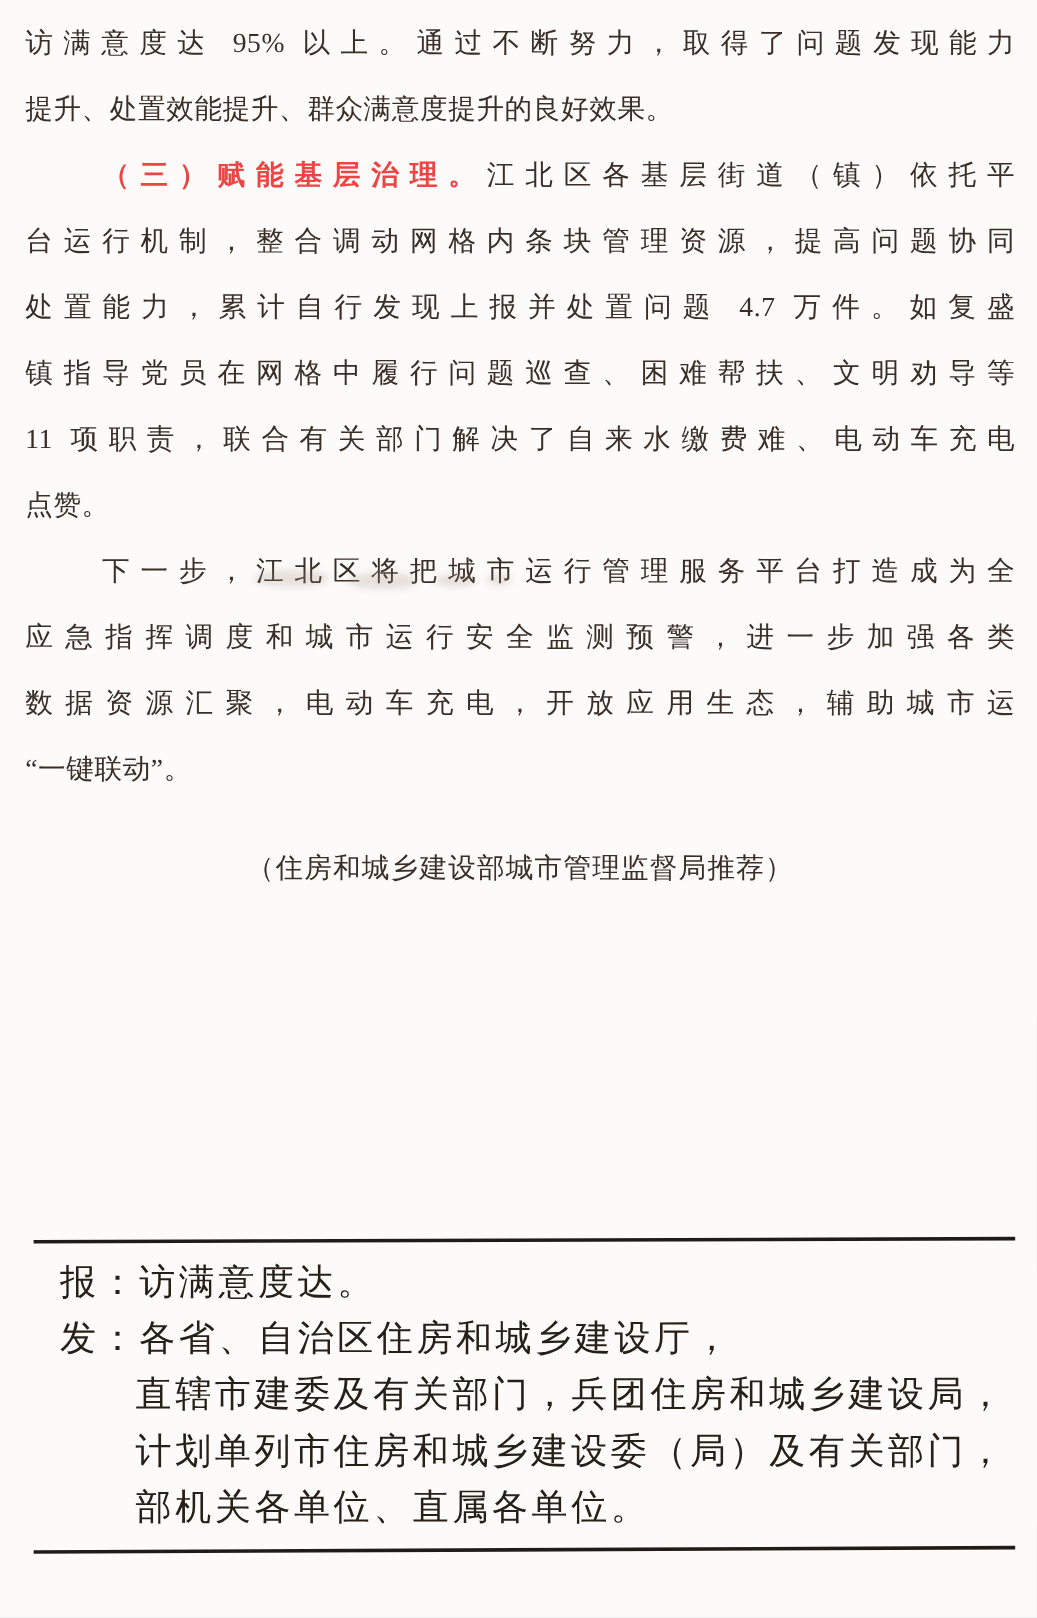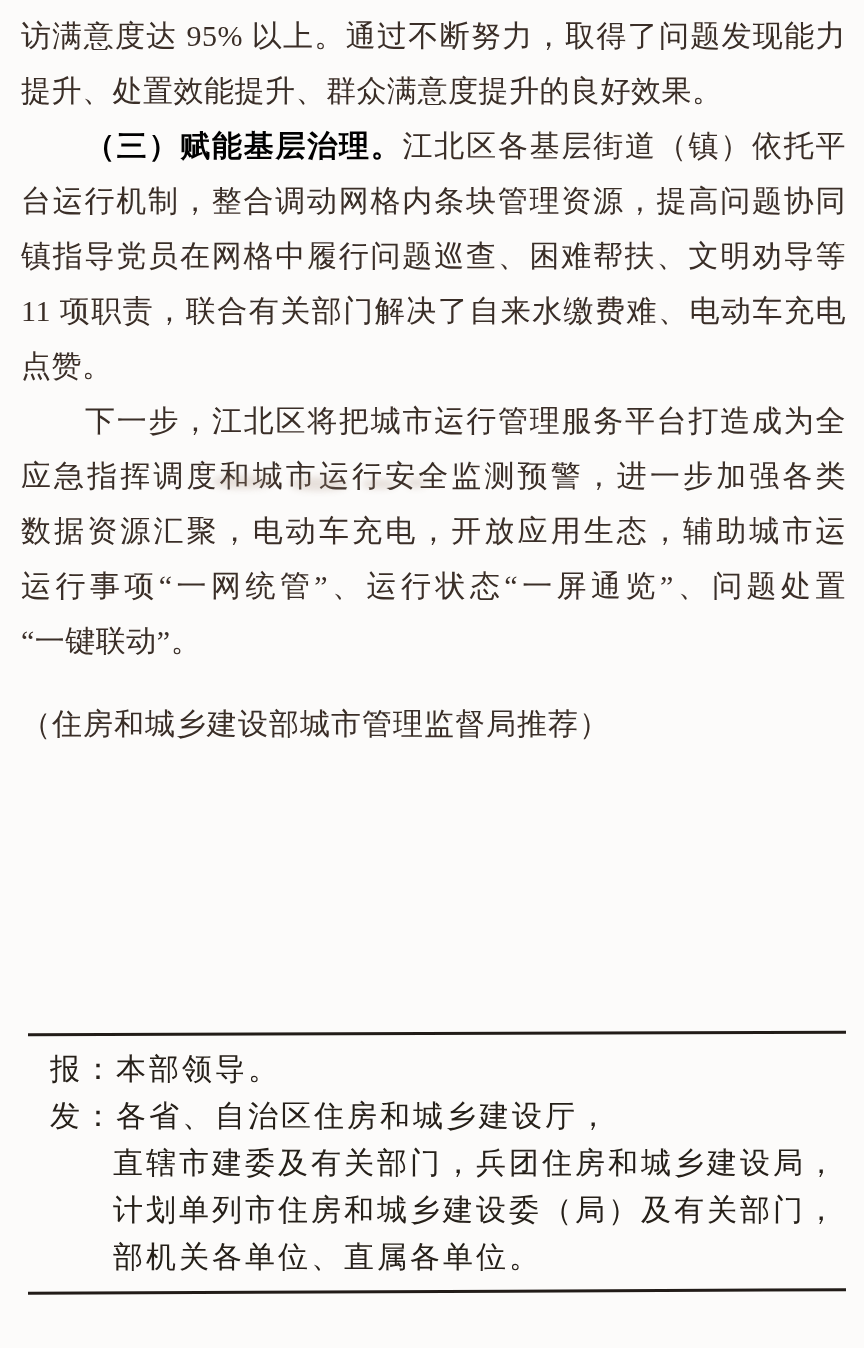--- a/index.html
+++ b/index.html
@@ -16,48 +16,48 @@
     overflow: hidden;
     font-family: "Liberation Serif", "DejaVu Serif", serif;
     color: #3a2e27;
   }
   
   .body-text {
     position: absolute;
     top: 8px;
     left: 21px;
     right: 18px;
-    font-size: 30px;
+    font-size: 23px;
     letter-spacing: 0.5px;
   }
   .line {
     height: 55px;
     line-height: 55px;
     overflow: hidden;
   }
   .jl {
     text-align: justify;
     text-align-last: justify;
   }
   .end {
     text-align: right;
     text-align-last: left;
   }
   .indent {
     text-indent: 64px;
   }
   .lead-bold {
     font-weight: 700;
-    color: #000000;
+    color: #ef4444;
   }
   .attribution {
     margin-top: 28px;
     height: 55px;
     line-height: 55px;
-    text-align: left;
+    text-align: center;
     letter-spacing: 1px;
   }
   
   .smudge {
     position: absolute;
     top: 472px;
     left: 212px;
     width: 215px;
     height: 22px;
     filter: blur(3px);
@@ -111,45 +111,45 @@
 </head>
 <body>
 
 <div class="page">
 
   <div class="body-text">
     <div class="line jl">访满意度达 95% 以上。通过不断努力，取得了问题发现能力</div>
     <div class="line end">提升、处置效能提升、群众满意度提升的良好效果。</div>
     <div class="line jl indent"><span class="lead-bold">（三）赋能基层治理。</span><span>江北区各基层街道（镇）依托平</span></div>
     <div class="line jl">台运行机制，整合调动网格内条块管理资源，提高问题协同</div>
+    <div class="line jl">处置能力，累计自行发现上报并处置问题 4.7 万件。如复盛</div>
     <div class="line jl">镇指导党员在网格中履行问题巡查、困难帮扶、文明劝导等</div>
     <div class="line jl">11 项职责，联合有关部门解决了自来水缴费难、电动车充电</div>
     <div class="line end">点赞。</div>
     <div class="line jl indent">下一步，江北区将把城市运行管理服务平台打造成为全</div>
     <div class="line jl">应急指挥调度和城市运行安全监测预警，进一步加强各类</div>
     <div class="line jl">数据资源汇聚，电动车充电，开放应用生态，辅助城市运</div>
-    <div class="line jl">运行事项“一网统管”、运行状态“一屏通览”、问题处置</div>
     <div class="line end">“一键联动”。</div>
 
     <div class="attribution">（住房和城乡建设部城市管理监督局推荐）</div>
   </div>
 
   <div class="smudge">
       <i></i>
       <i></i>
       <i></i>
       <i></i>
     </div>
 
   <div class="colophon">
     <div class="rule rule-top"></div>
     <div class="colophon-rows">
       <div class="f-row">
         <span class="f-label">报：</span>
-        <span class="f-text">本部领导。</span>
+        <span class="f-text">访满意度达。</span>
       </div>
       <div class="f-row">
         <span class="f-label">发：</span>
         <span class="f-text">各省、自治区住房和城乡建设厅，</span>
       </div>
       <div class="f-row">
         <span class="f-label"></span>
         <span class="f-text">直辖市建委及有关部门，兵团住房和城乡建设局，</span>
       </div>
       <div class="f-row">

